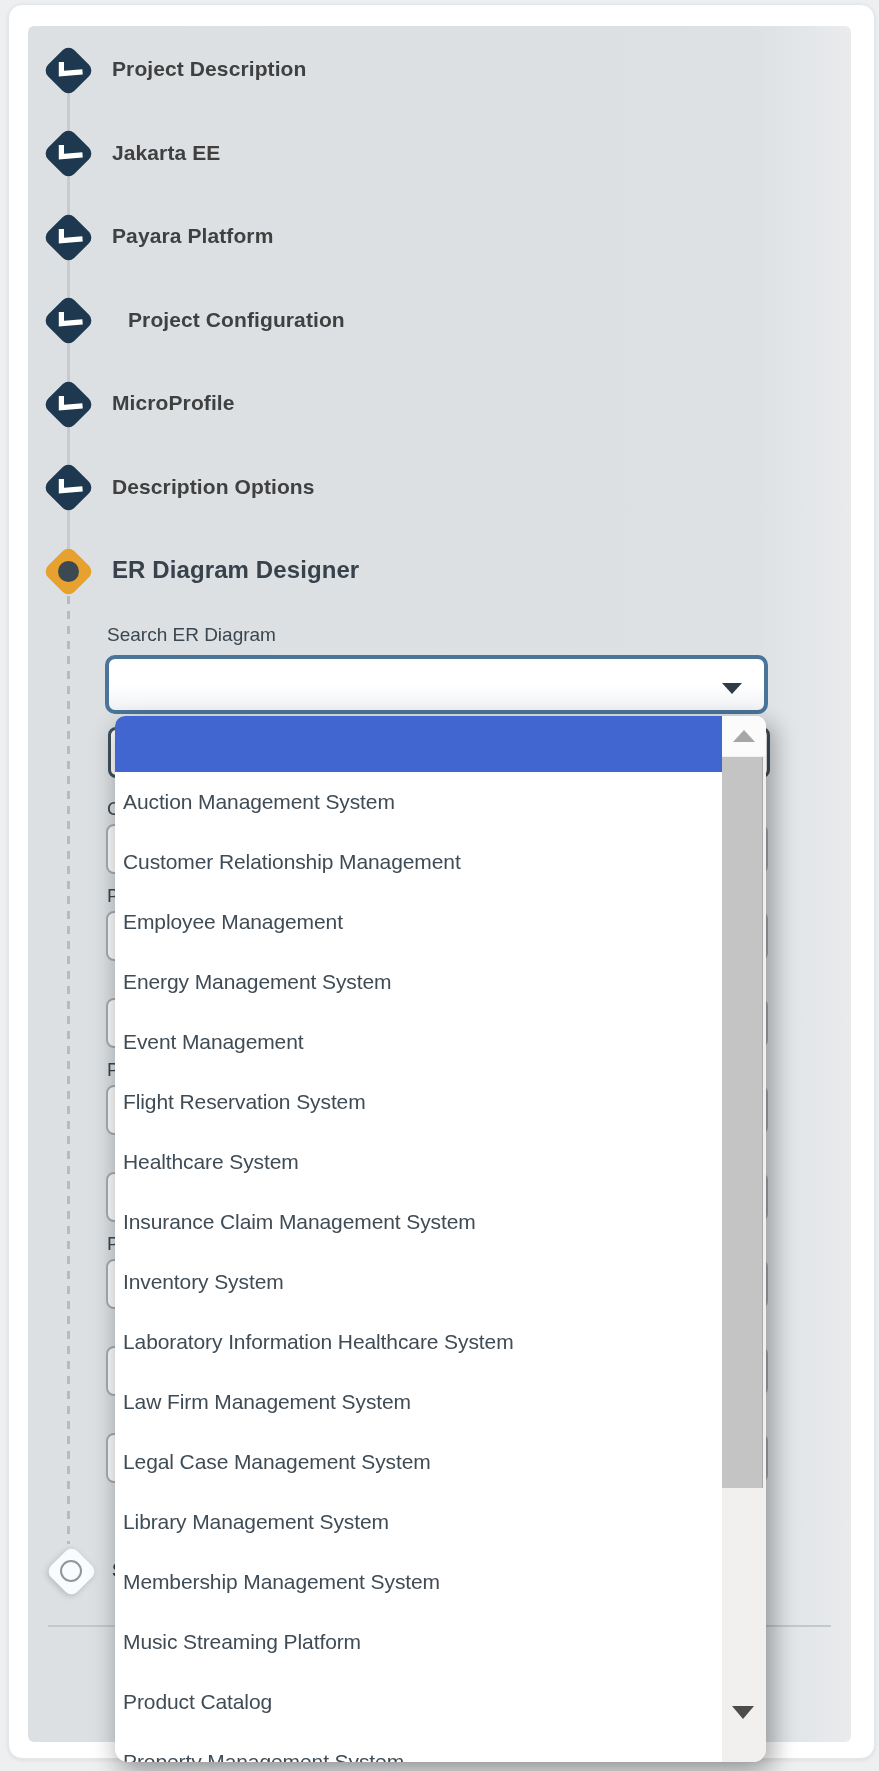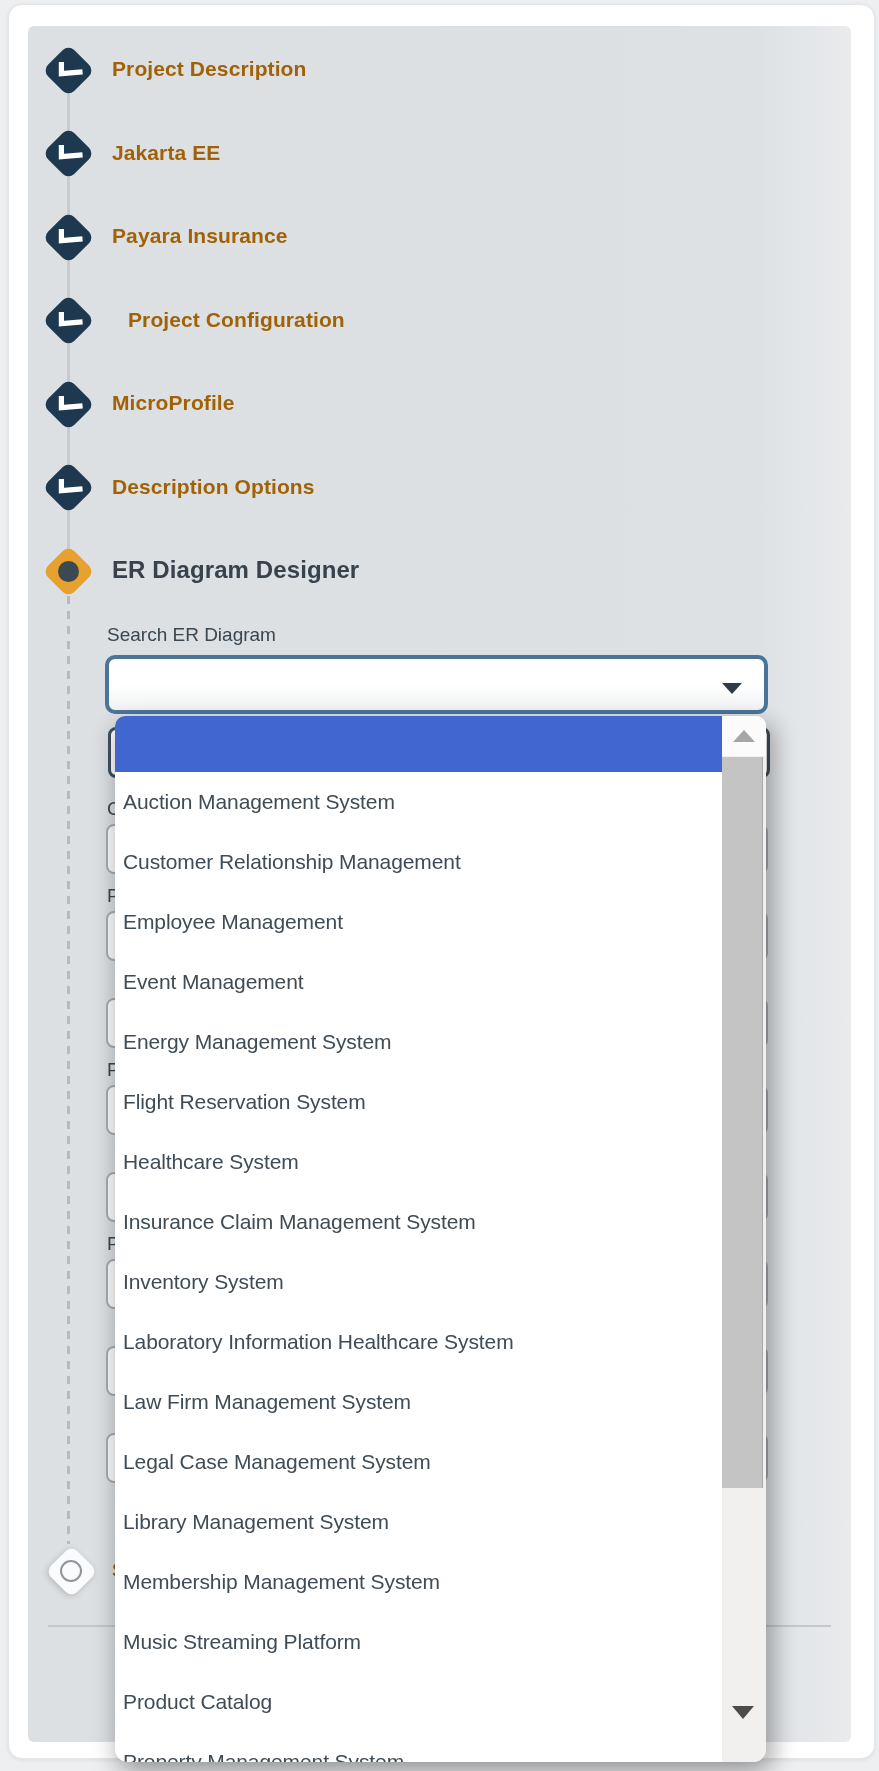--- a/index.html
+++ b/index.html
@@ -25,21 +25,21 @@
   
   .step { position:absolute; left:0; z-index:2; cursor:pointer; }
   .diamond { position:absolute; width:37px; height:37px; border-radius:8px;
              transform:rotate(45deg); }
   .diamond.complete { background:#1d384f; }
   .diamond.active   { background:#e7a12f; }
   .diamond.pending  { background:#fafbfc; box-shadow:0 2px 6px rgba(0,0,0,.18); }
   .check-svg { position:absolute; width:37px; height:37px; transform:rotate(45deg); z-index:3; }
   .dot { position:absolute; width:21px; height:21px; border-radius:50%; background:#3c4852; z-index:3; }
   .ring { position:absolute; width:22px; height:22px; border-radius:50%; border:2.5px solid #8f969c; z-index:3; }
-  .step-label { position:absolute; left:112px; font-weight:bold; font-size:21px; color:#a16207;
+  .step-label { position:absolute; left:112px; font-weight:bold; font-size:21px; color:#404040;
                 white-space:nowrap; letter-spacing:.1px; }
   .step-label.active { font-size:24px; color:#37424c; }
 
   
   .search-label { position:absolute; left:107px; top:624px; font-size:19px; color:#3a4650; z-index:2; }
   .er-select { position:absolute; left:105px; top:655px; width:663px; height:59px;
                border:4px solid #4a7499; border-radius:10px;
                background:linear-gradient(180deg,#ffffff 50%,#f1f2f4 100%);
                z-index:3; cursor:pointer; }
   .caret { position:absolute; right:22px; top:24px; width:0; height:0;
@@ -98,21 +98,21 @@
         <svg class="check-svg" viewBox="0 0 24 24" style="left: 50px; top: 135px;">
           <path d="M6 12.5 L10.2 16.7 L18 7.5" stroke="#ffffff" stroke-width="3.4" fill="none" stroke-linecap="square"></path>
         </svg>
         <div class="step-label" style="top: 140.5px;">Jakarta EE</div>
       </div>
       <div class="step">
         <div class="diamond complete" style="left: 50px; top: 218.5px;"></div>
         <svg class="check-svg" viewBox="0 0 24 24" style="left: 50px; top: 218.5px;">
           <path d="M6 12.5 L10.2 16.7 L18 7.5" stroke="#ffffff" stroke-width="3.4" fill="none" stroke-linecap="square"></path>
         </svg>
-        <div class="step-label" style="top: 224px;">Payara Insurance</div>
+        <div class="step-label" style="top: 224px;">Payara Platform</div>
       </div>
       <div class="step">
         <div class="diamond complete" style="left: 50px; top: 302px;"></div>
         <svg class="check-svg" viewBox="0 0 24 24" style="left: 50px; top: 302px;">
           <path d="M6 12.5 L10.2 16.7 L18 7.5" stroke="#ffffff" stroke-width="3.4" fill="none" stroke-linecap="square"></path>
         </svg>
         <div class="step-label" style="top: 307.5px; margin-left: 16px;">Project Configuration</div>
       </div>
       <div class="step">
         <div class="diamond complete" style="left: 50px; top: 385.5px;"></div>
@@ -162,22 +162,22 @@
       <div class="bg-field" style="top: 1433px;"></div>
     </div>
   <div class="divider"></div>
 
   <div class="dropdown">
     <div class="opt-list" id="opt-list">
         <div class="opt selected"></div>
         <div class="opt">Auction Management System</div>
         <div class="opt">Customer Relationship Management</div>
         <div class="opt">Employee Management</div>
+        <div class="opt">Energy Management System</div>
         <div class="opt">Event Management</div>
-        <div class="opt">Energy Management System</div>
         <div class="opt">Flight Reservation System</div>
         <div class="opt">Healthcare System</div>
         <div class="opt">Insurance Claim Management System</div>
         <div class="opt">Inventory System</div>
         <div class="opt">Laboratory Information Healthcare System</div>
         <div class="opt">Law Firm Management System</div>
         <div class="opt">Legal Case Management System</div>
         <div class="opt">Library Management System</div>
         <div class="opt">Membership Management System</div>
         <div class="opt">Music Streaming Platform</div>

